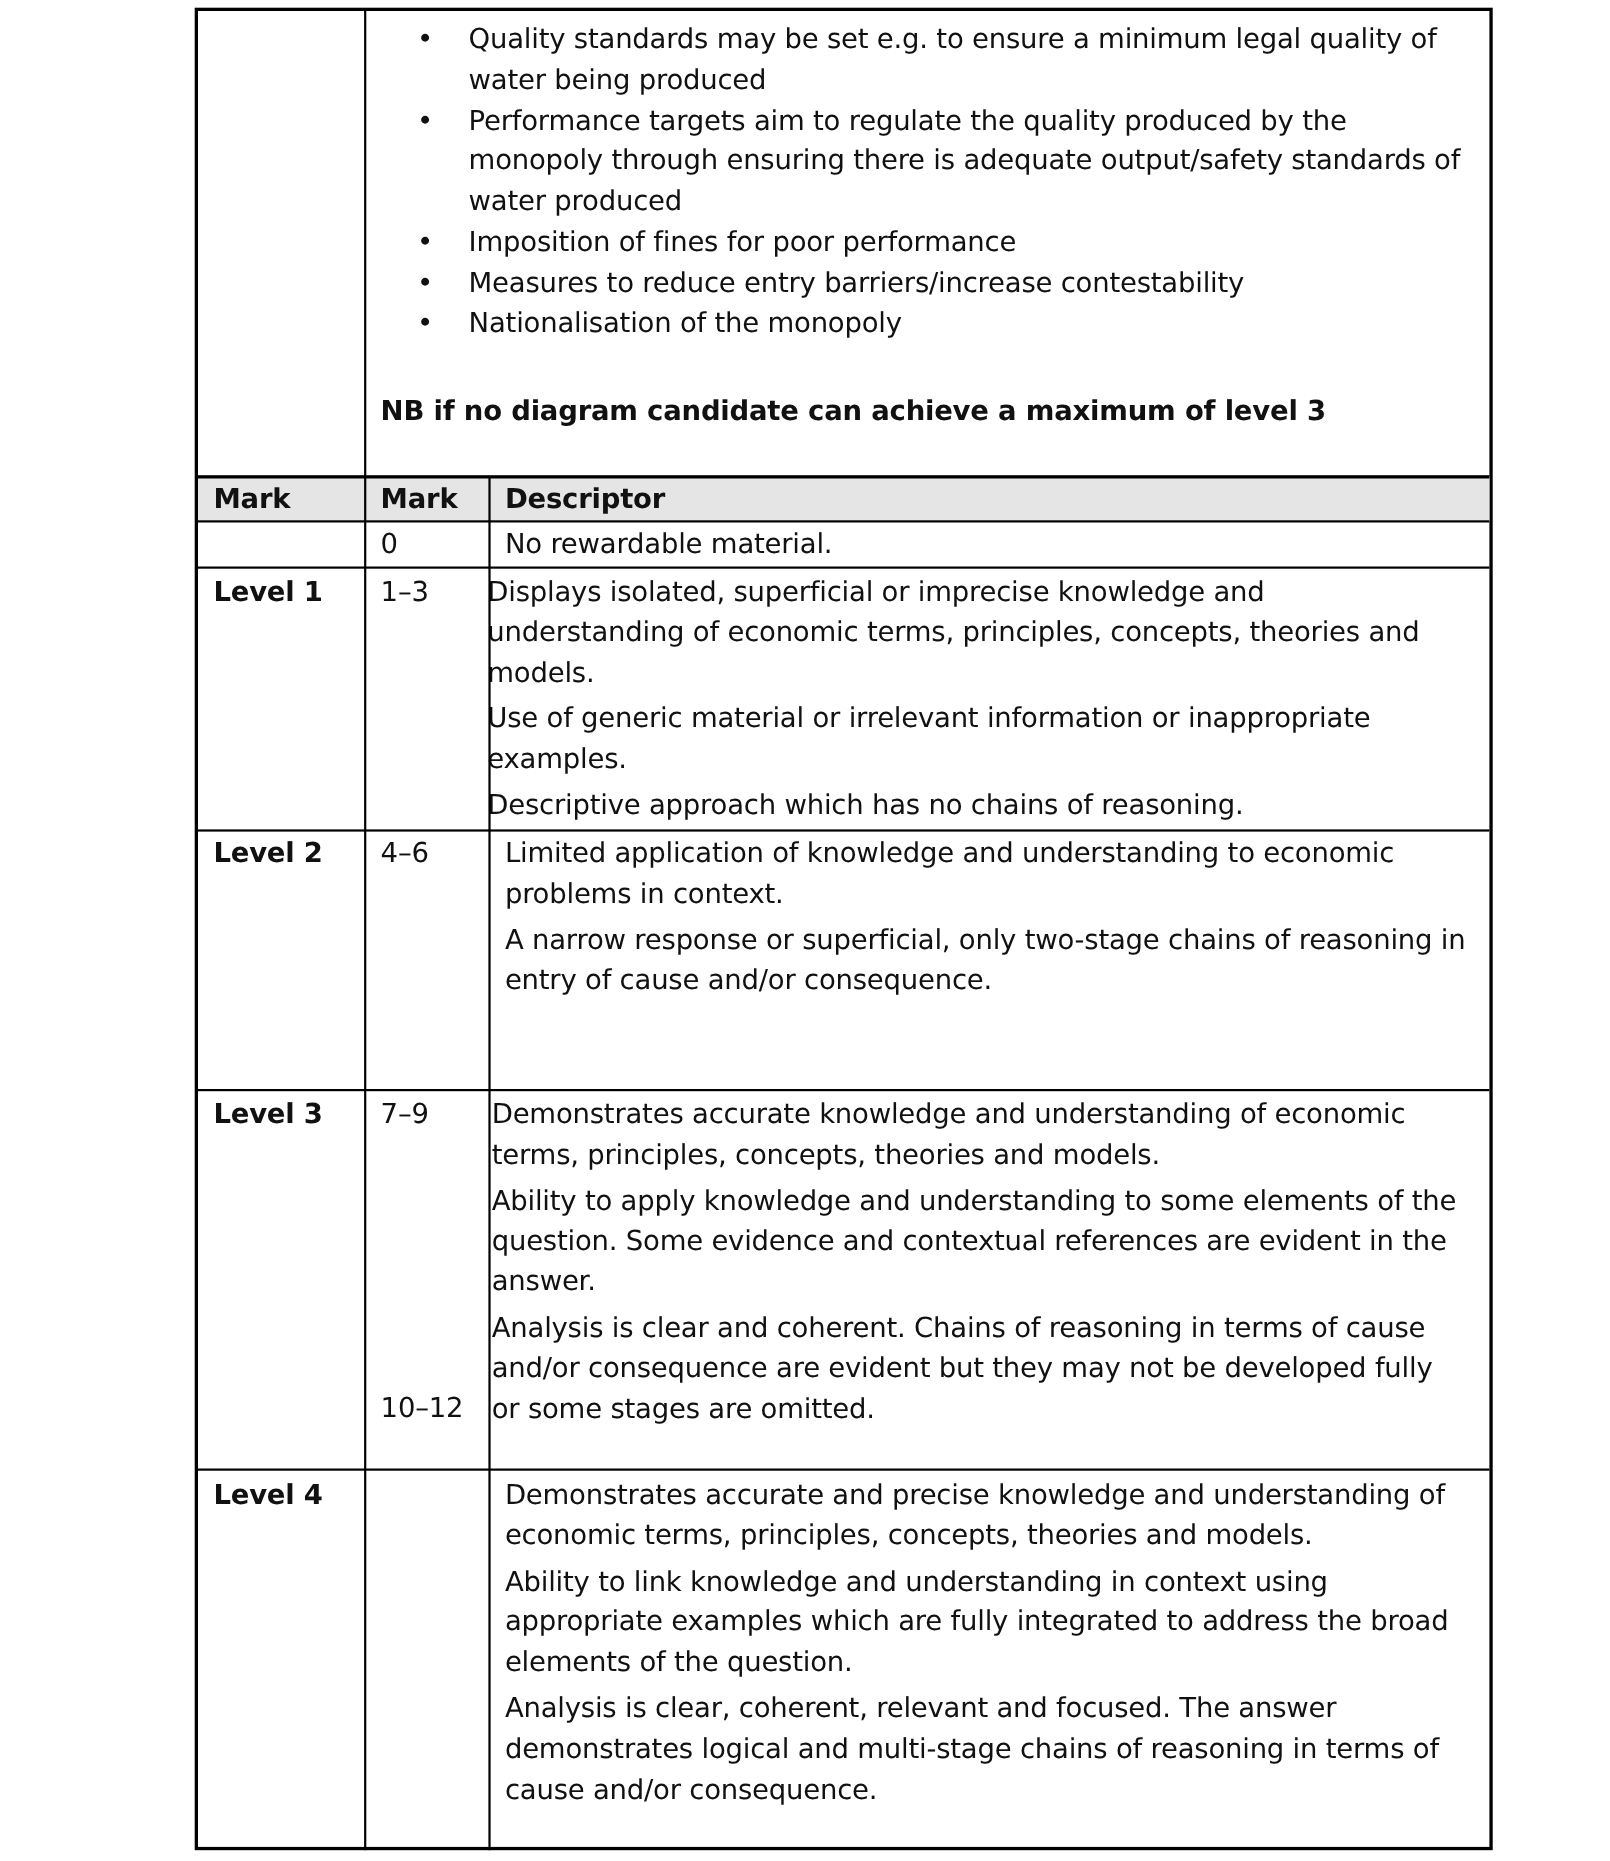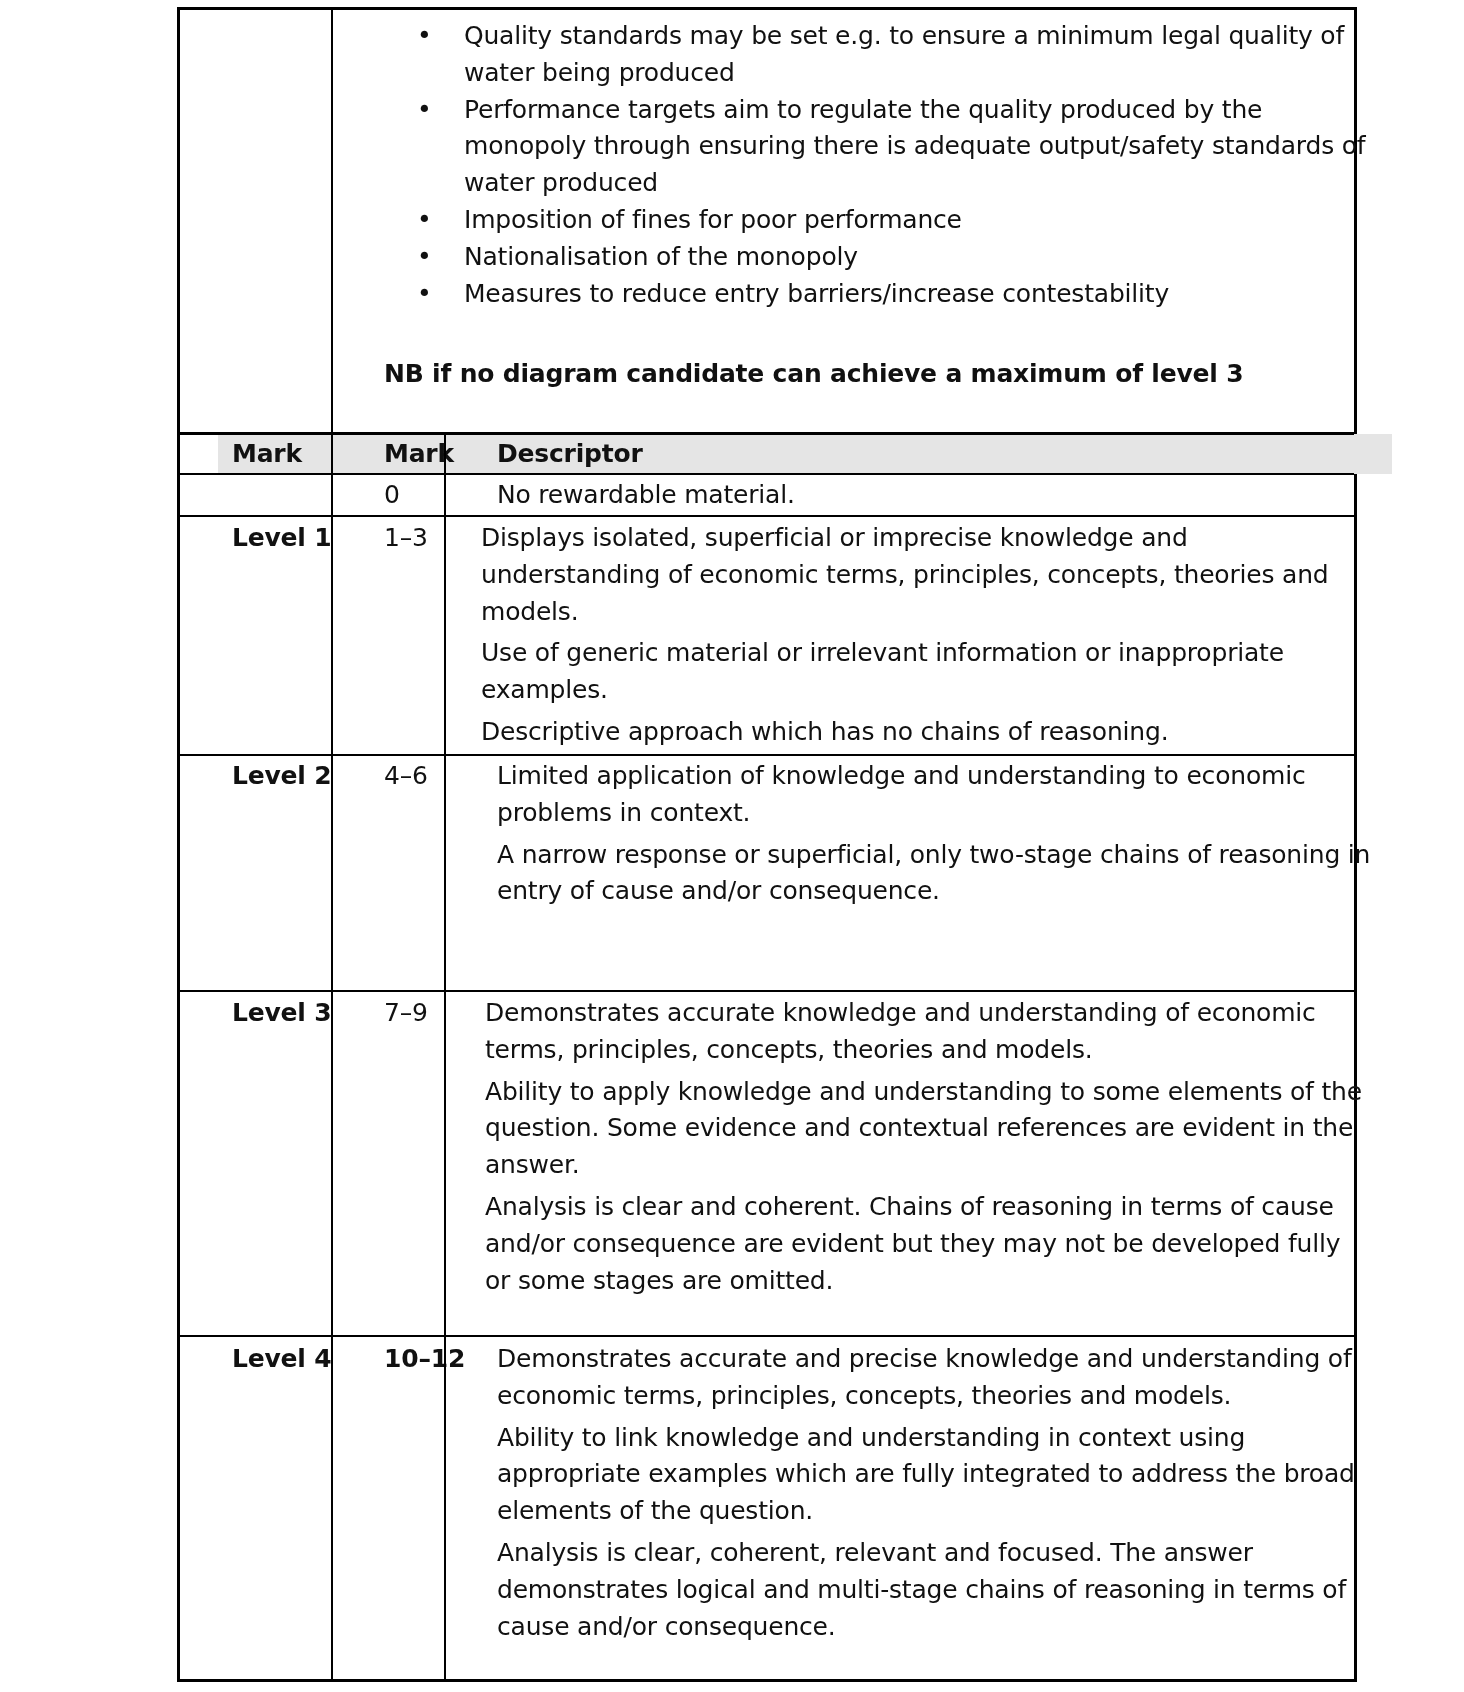--- a/index.html
+++ b/index.html
@@ -1,20 +1,20 @@
 <!DOCTYPE html>
 <html><head>
 <meta charset="utf-8">
 <style>
   html, body { margin:0; padding:0; background:#ffffff; }
   body { width:1464px; height:1692px; position:relative; overflow:hidden;
          font-family:"DejaVu Sans","Liberation Sans",sans-serif; color:#111; }
   .tbl { position:absolute; left:177px; top:7px; width:1180px; height:1675px;
          border:3px solid #000; box-sizing:border-box; }
-  .cell { position:absolute; box-sizing:border-box;margin-left:38px; }
+  .cell { position:absolute; box-sizing:border-box; }
   .vline { position:absolute; width:2px; background:#000; }
   .hline { position:absolute; height:2px; background:#000; left:0; right:0; }
   .txt { font-size:25px; line-height:36.8px; letter-spacing:-0.2px; }
   .bold { font-weight:bold; }
   ul.bullets { margin:0; padding:0; list-style:none; }
   ul.bullets li { position:relative; padding-left:92px; }
   ul.bullets li::before { content:"\2022"; position:absolute; left:45px; top:0; font-size:25px; }
   .para { margin:0 0 5px 0; }
   .hdr { background:#e5e5e5; }
 </style>
@@ -22,22 +22,22 @@
 <body>
 
 <div class="tbl">
 
   <div class="cell" style="left:0;top:0;width:152px;height:422px;"></div>
   <div class="cell" style="left:154px;top:0;width:1020px;height:422px;padding:8px 20px 0 0;">
     <ul class="bullets txt">
       <li>Quality standards may be set e.g. to ensure a minimum legal quality of water being produced</li>
       <li>Performance targets aim to regulate the quality produced by the monopoly through ensuring there is adequate output/safety standards of water produced</li>
       <li>Imposition of fines for poor performance</li>
+      <li>Measures to reduce entry barriers/increase contestability</li>
       <li>Nationalisation of the monopoly</li>
-      <li>Measures to reduce entry barriers/increase contestability</li>
     </ul>
     <div class="txt bold" style="position:absolute;left:12px;top:346px;">NB if no diagram candidate can achieve a maximum of level 3</div>
   </div>
 
   <div class="cell hdr" style="left:0;top:424px;width:1174px;height:40px;"></div>
   <div class="cell txt bold" style="left:14px;top:426px;">Mark</div>
   <div class="cell txt bold" style="left:166px;top:426px;">Mark</div>
   <div class="cell txt bold" style="left:279px;top:426px;">Descriptor</div>
 
   <div class="cell txt" style="left:166px;top:467px;">0</div>
@@ -60,21 +60,21 @@
 
   <div class="cell txt bold" style="left:14px;top:985px;">Level 3</div>
   <div class="cell txt" style="left:166px;top:985px;">7–9</div>
   <div class="cell txt" style="left:267px;top:985px;width:880px;">
     <p class="para">Demonstrates accurate knowledge and understanding of economic terms, principles, concepts, theories and models.</p>
     <p class="para">Ability to apply knowledge and understanding to some elements of the question. Some evidence and contextual references are evident in the answer.</p>
     <p class="para">Analysis is clear and coherent. Chains of reasoning in terms of cause and/or consequence are evident but they may not be developed fully or some stages are omitted.</p>
   </div>
 
   <div class="cell txt bold" style="left:14px;top:1331px;">Level 4</div>
-  <div class="cell txt" style="left:166px;top:1331px;font-weight:bold;">10–12</div>
+  <div class="cell txt" style="left:166px;top:1252px;">10–12</div>
   <div class="cell txt" style="left:279px;top:1331px;width:880px;">
     <p class="para">Demonstrates accurate and precise knowledge and understanding of economic terms, principles, concepts, theories and models.</p>
     <p class="para">Ability to link knowledge and understanding in context using appropriate examples which are fully integrated to address the broad elements of the question.</p>
     <p class="para">Analysis is clear, coherent, relevant and focused. The answer demonstrates logical and multi-stage chains of reasoning in terms of cause and/or consequence.</p>
   </div>
 
   <div class="vline" style="left:151px;top:0;height:1672px;"></div>
   <div class="vline" style="left:264px;top:424px;height:1248px;"></div>
   <div class="hline" style="top:422px;height:3px;"></div>
   <div class="hline" style="top:463px;"></div>

